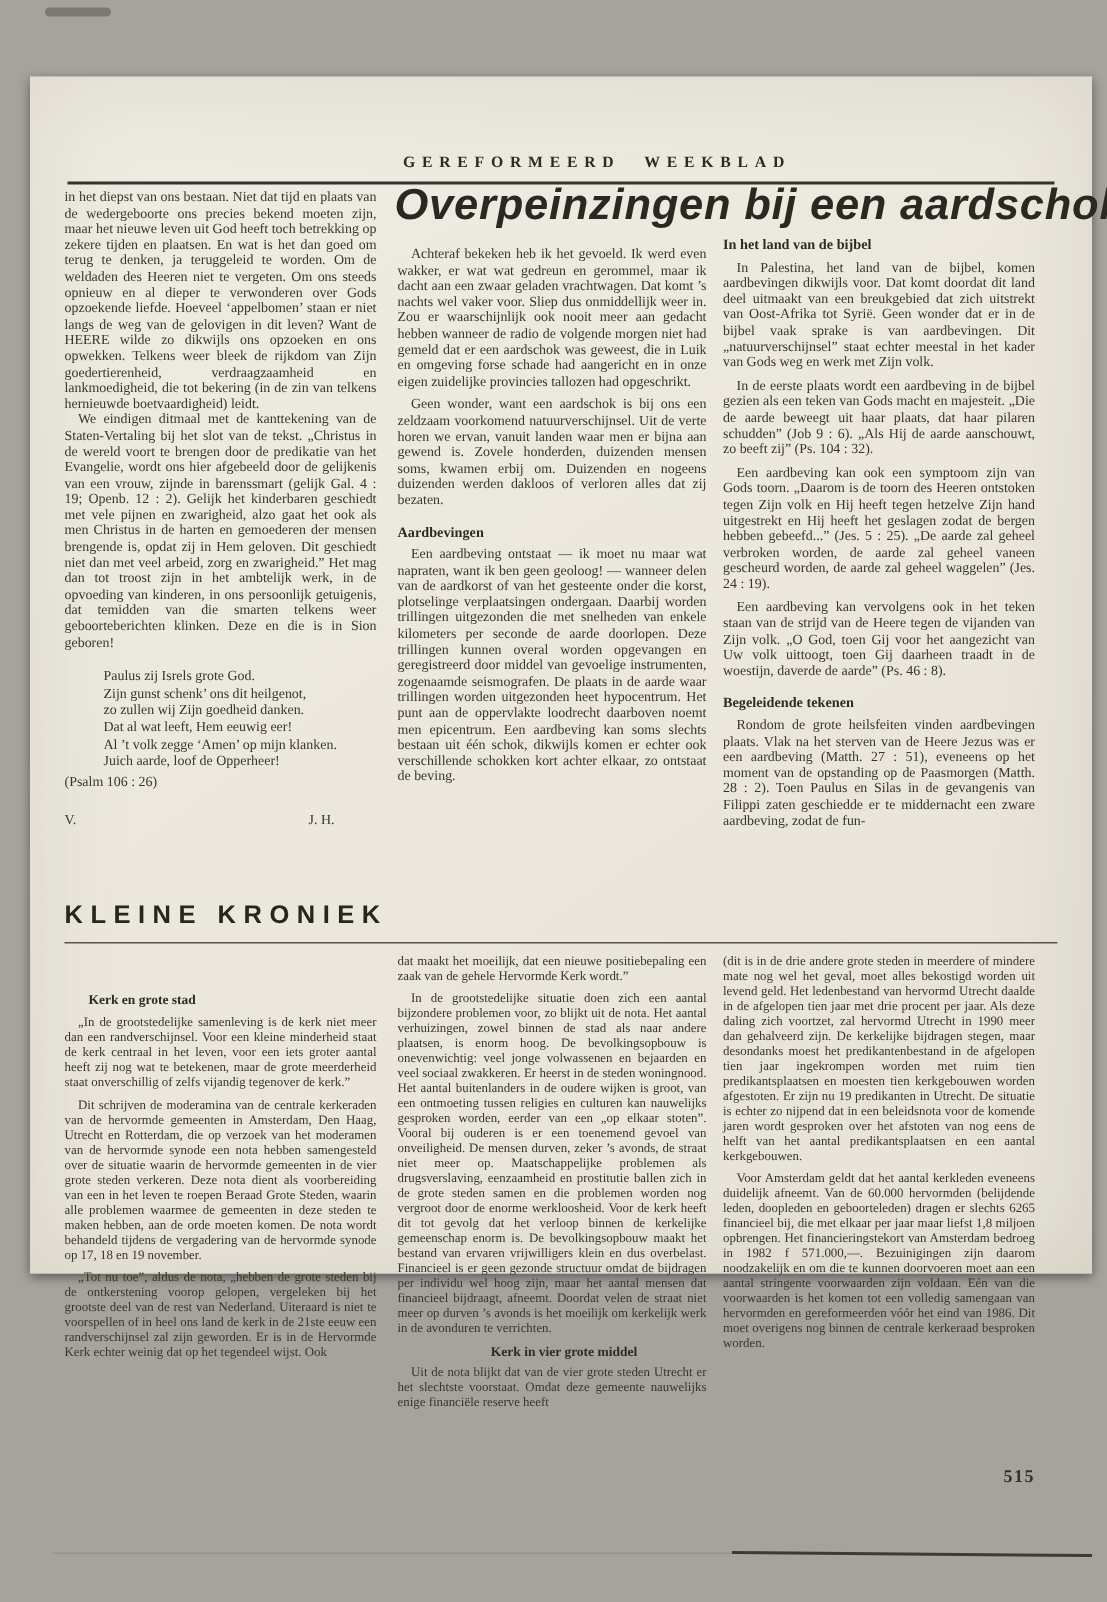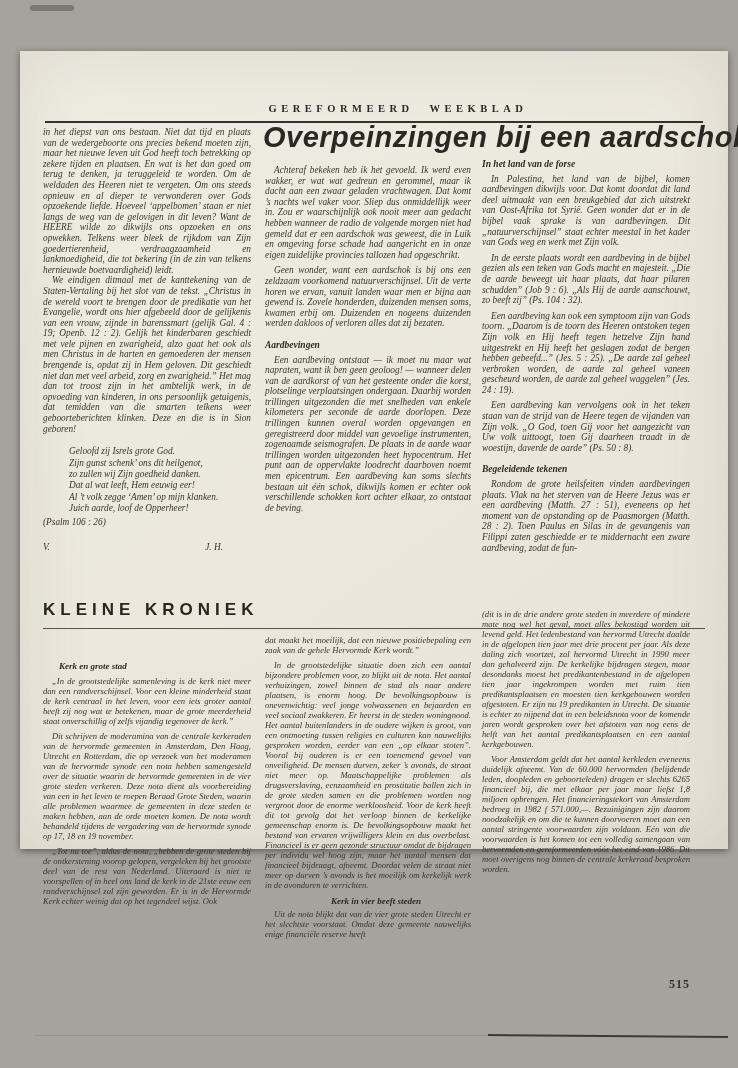--- a/index.html
+++ b/index.html
@@ -21,21 +21,21 @@
     padding-left:48px;box-sizing:border-box;
     font-size:10.5px;font-weight:bold;letter-spacing:4.5px;word-spacing:9px;
     color:#2d2a24;
   }
   .masthead-rule{position:absolute;left:25px;top:70px;width:658px;height:2px;background:#35322b;}
   .article-title{
     position:absolute;left:243px;top:70px;width:448px;
     font-family:"Liberation Sans", sans-serif;font-style:italic;font-weight:bold;
     font-size:29px;letter-spacing:.5px;color:#2b2822;white-space:nowrap;
   }
-  .col{position:absolute;color:#39352c;font-size:9.3px;line-height:10.6px;font-style:italic;}
+  .col{position:absolute;color:#39352c;font-size:9.3px;line-height:10.6px;}
   .col p{margin:0;text-align:justify;text-indent:9px;}
   .col p.noind{text-indent:0;}
   .col p.mt{margin-top:5px;}
   .col h3{margin:11px 0 4px 0;font-size:9.5px;color:#2e2b24;}
   .col h3.first{margin-top:0;}
   .col h4{margin:0 0 3px 0;font-size:9px;color:#2e2b24;padding-left:16px;}
   .c1-top{left:23px;top:76px;width:208px;}
   .c2-top{left:245px;top:114px;width:206px;}
   .c3-top{left:462px;top:108px;width:208px;}
   .poem{margin:12px 0 0 26px;line-height:11.4px;}
@@ -43,21 +43,21 @@
   .sig-row{display:flex;justify-content:space-between;margin-top:14px;padding-right:28px;}
   .section-rule{position:absolute;left:23px;top:577px;width:662px;height:1px;background:#57534b;}
   .kroniek-title{
     position:absolute;left:23px;top:549px;width:300px;white-space:nowrap;
     font-family:"Liberation Sans", sans-serif;font-weight:bold;
     font-size:17px;letter-spacing:5px;color:#29261f;
   }
   .colb{font-size:8.6px;line-height:10px;}
   .c1-bot{left:23px;top:610px;width:208px;}
   .c2-bot{left:245px;top:584px;width:206px;}
-  .c3-bot{left:462px;top:558px;width:208px;}
+  .c3-bot{left:462px;top:584px;width:208px;}
   .center{text-align:center;}
   .c2-bot h4{margin-top:6px;}
   .page-number{position:absolute;left:560px;top:926px;width:110px;text-align:right;
     font-size:12px;font-weight:bold;color:#34302a;letter-spacing:1px;}
   .page-edge-line-light{position:absolute;left:15px;top:984px;width:455px;height:1px;background:#8f8b81;opacity:.6;}
   .page-edge-line-dark{position:absolute;left:468px;top:984px;width:240px;height:2px;background:#3d3a34;transform:rotate(.5deg);}
 </style>
 </head>
 <body>
 
@@ -65,21 +65,21 @@
 
 <div class="page">
 
   <div class="masthead">GEREFORMEERD WEEKBLAD</div>
   <div class="masthead-rule"></div>
 
   <div class="col c1-top">
     <p class="noind">in het diepst van ons bestaan. Niet dat tijd en plaats van de wedergeboorte ons precies bekend moeten zijn, maar het nieuwe leven uit God heeft toch betrekking op zekere tijden en plaatsen. En wat is het dan goed om terug te denken, ja teruggeleid te worden. Om de weldaden des Heeren niet te vergeten. Om ons steeds opnieuw en al dieper te verwonderen over Gods opzoekende liefde. Hoeveel ‘appelbomen’ staan er niet langs de weg van de gelovigen in dit leven? Want de HEERE wilde zo dikwijls ons opzoeken en ons opwekken. Telkens weer bleek de rijkdom van Zijn goedertierenheid, verdraagzaamheid en lankmoedigheid, die tot bekering (in de zin van telkens hernieuwde boetvaardigheid) leidt.</p>
     <p>We eindigen ditmaal met de kanttekening van de Staten-Vertaling bij het slot van de tekst. „Christus in de wereld voort te brengen door de predikatie van het Evangelie, wordt ons hier afgebeeld door de gelijkenis van een vrouw, zijnde in barenssmart (gelijk Gal. 4 : 19; Openb. 12 : 2). Gelijk het kinderbaren geschiedt met vele pijnen en zwarigheid, alzo gaat het ook als men Christus in de harten en gemoederen der mensen brengende is, opdat zij in Hem geloven. Dit geschiedt niet dan met veel arbeid, zorg en zwarigheid.” Het mag dan tot troost zijn in het ambtelijk werk, in de opvoeding van kinderen, in ons persoonlijk getuigenis, dat temidden van die smarten telkens weer geboorteberichten klinken. Deze en die is in Sion geboren!</p>
     <div class="poem">
-      <div>Geloofd zij Isrels grote God.</div>
+      <div>Paulus zij Isrels grote God.</div>
       <div>Zijn gunst schenk’ ons dit heilgenot,</div>
       <div>zo zullen wij Zijn goedheid danken.</div>
       <div>Dat al wat leeft, Hem eeuwig eer!</div>
       <div>Al ’t volk zegge ‘Amen’ op mijn klanken.</div>
       <div>Juich aarde, loof de Opperheer!</div>
     </div>
     <div class="poem-source">(Psalm 106 : 26)</div>
     <div class="sig-row">
       <span>V.</span>
       <span>J. H.</span>
@@ -89,43 +89,43 @@
   <div class="article-title">Overpeinzingen bij een aardschok</div>
 
   <div class="col c2-top">
     <p>Achteraf bekeken heb ik het gevoeld. Ik werd even wakker, er wat wat gedreun en gerommel, maar ik dacht aan een zwaar geladen vrachtwagen. Dat komt ’s nachts wel vaker voor. Sliep dus onmiddellijk weer in. Zou er waarschijnlijk ook nooit meer aan gedacht hebben wanneer de radio de volgende morgen niet had gemeld dat er een aardschok was geweest, die in Luik en omgeving forse schade had aangericht en in onze eigen zuidelijke provincies tallozen had opgeschrikt.</p>
     <p class="mt">Geen wonder, want een aardschok is bij ons een zeldzaam voorkomend natuurverschijnsel. Uit de verte horen we ervan, vanuit landen waar men er bijna aan gewend is. Zovele honderden, duizenden mensen soms, kwamen erbij om. Duizenden en nogeens duizenden werden dakloos of verloren alles dat zij bezaten.</p>
     <h3>Aardbevingen</h3>
     <p>Een aardbeving ontstaat — ik moet nu maar wat napraten, want ik ben geen geoloog! — wanneer delen van de aardkorst of van het gesteente onder die korst, plotselinge verplaatsingen ondergaan. Daarbij worden trillingen uitgezonden die met snelheden van enkele kilometers per seconde de aarde doorlopen. Deze trillingen kunnen overal worden opgevangen en geregistreerd door middel van gevoelige instrumenten, zogenaamde seismografen. De plaats in de aarde waar trillingen worden uitgezonden heet hypocentrum. Het punt aan de oppervlakte loodrecht daarboven noemt men epicentrum. Een aardbeving kan soms slechts bestaan uit één schok, dikwijls komen er echter ook verschillende schokken kort achter elkaar, zo ontstaat de beving.</p>
   </div>
 
   <div class="col c3-top">
-    <h3 class="first">In het land van de forse</h3>
+    <h3 class="first">In het land van de bijbel</h3>
     <p>In Palestina, het land van de bijbel, komen aardbevingen dikwijls voor. Dat komt doordat dit land deel uitmaakt van een breukgebied dat zich uitstrekt van Oost-Afrika tot Syrië. Geen wonder dat er in de bijbel vaak sprake is van aardbevingen. Dit „natuurverschijnsel” staat echter meestal in het kader van Gods weg en werk met Zijn volk.</p>
     <p class="mt">In de eerste plaats wordt een aardbeving in de bijbel gezien als een teken van Gods macht en majesteit. „Die de aarde beweegt uit haar plaats, dat haar pilaren schudden” (Job 9 : 6). „Als Hij de aarde aanschouwt, zo beeft zij” (Ps. 104 : 32).</p>
     <p class="mt">Een aardbeving kan ook een symptoom zijn van Gods toorn. „Daarom is de toorn des Heeren ontstoken tegen Zijn volk en Hij heeft tegen hetzelve Zijn hand uitgestrekt en Hij heeft het geslagen zodat de bergen hebben gebeefd...” (Jes. 5 : 25). „De aarde zal geheel verbroken worden, de aarde zal geheel vaneen gescheurd worden, de aarde zal geheel waggelen” (Jes. 24 : 19).</p>
-    <p class="mt">Een aardbeving kan vervolgens ook in het teken staan van de strijd van de Heere tegen de vijanden van Zijn volk. „O God, toen Gij voor het aangezicht van Uw volk uittoogt, toen Gij daarheen traadt in de woestijn, daverde de aarde” (Ps. 50 : 8).</p>
+    <p class="mt">Een aardbeving kan vervolgens ook in het teken staan van de strijd van de Heere tegen de vijanden van Zijn volk. „O God, toen Gij voor het aangezicht van Uw volk uittoogt, toen Gij daarheen traadt in de woestijn, daverde de aarde” (Ps. 46 : 8).</p>
     <h3>Begeleidende tekenen</h3>
     <p>Rondom de grote heilsfeiten vinden aardbevingen plaats. Vlak na het sterven van de Heere Jezus was er een aardbeving (Matth. 27 : 51), eveneens op het moment van de opstanding op de Paasmorgen (Matth. 28 : 2). Toen Paulus en Silas in de gevangenis van Filippi zaten geschiedde er te middernacht een zware aardbeving, zodat de fun-</p>
   </div>
 
   <div class="section-rule"></div>
   <div class="kroniek-title">KLEINE KRONIEK</div>
 
   <div class="col colb c1-bot">
     <h4>Kerk en grote stad</h4>
     <p class="mt">„In de grootstedelijke samenleving is de kerk niet meer dan een randverschijnsel. Voor een kleine minderheid staat de kerk centraal in het leven, voor een iets groter aantal heeft zij nog wat te betekenen, maar de grote meerderheid staat onverschillig of zelfs vijandig tegenover de kerk.”</p>
     <p class="mt">Dit schrijven de moderamina van de centrale kerkeraden van de hervormde gemeenten in Amsterdam, Den Haag, Utrecht en Rotterdam, die op verzoek van het moderamen van de hervormde synode een nota hebben samengesteld over de situatie waarin de hervormde gemeenten in de vier grote steden verkeren. Deze nota dient als voorbereiding van een in het leven te roepen Beraad Grote Steden, waarin alle problemen waarmee de gemeenten in deze steden te maken hebben, aan de orde moeten komen. De nota wordt behandeld tijdens de vergadering van de hervormde synode op 17, 18 en 19 november.</p>
     <p class="mt">„Tot nu toe”, aldus de nota, „hebben de grote steden bij de ontkerstening voorop gelopen, vergeleken bij het grootste deel van de rest van Nederland. Uiteraard is niet te voorspellen of in heel ons land de kerk in de 21ste eeuw een randverschijnsel zal zijn geworden. Er is in de Hervormde Kerk echter weinig dat op het tegendeel wijst. Ook</p>
   </div>
 
   <div class="col colb c2-bot">
     <p class="noind">dat maakt het moeilijk, dat een nieuwe positiebepaling een zaak van de gehele Hervormde Kerk wordt.”</p>
     <p class="mt">In de grootstedelijke situatie doen zich een aantal bijzondere problemen voor, zo blijkt uit de nota. Het aantal verhuizingen, zowel binnen de stad als naar andere plaatsen, is enorm hoog. De bevolkingsopbouw is onevenwichtig: veel jonge volwassenen en bejaarden en veel sociaal zwakkeren. Er heerst in de steden woningnood. Het aantal buitenlanders in de oudere wijken is groot, van een ontmoeting tussen religies en culturen kan nauwelijks gesproken worden, eerder van een „op elkaar stoten”. Vooral bij ouderen is er een toenemend gevoel van onveiligheid. De mensen durven, zeker ’s avonds, de straat niet meer op. Maatschappelijke problemen als drugsverslaving, eenzaamheid en prostitutie ballen zich in de grote steden samen en die problemen worden nog vergroot door de enorme werkloosheid. Voor de kerk heeft dit tot gevolg dat het verloop binnen de kerkelijke gemeenschap enorm is. De bevolkingsopbouw maakt het bestand van ervaren vrijwilligers klein en dus overbelast. Financieel is er geen gezonde structuur omdat de bijdragen per individu wel hoog zijn, maar het aantal mensen dat financieel bijdraagt, afneemt. Doordat velen de straat niet meer op durven ’s avonds is het moeilijk om kerkelijk werk in de avonduren te verrichten.</p>
-    <h4 class="center">Kerk in vier beeft steden</h4>
+    <h4 class="center">Kerk in vier grote middel</h4>
     <p>Uit de nota blijkt dat van de vier grote steden Utrecht er het slechtste voorstaat. Omdat deze gemeente nauwelijks enige financiële reserve heeft</p>
   </div>
 
   <div class="col colb c3-bot">
     <p class="noind">(dit is in de drie andere grote steden in meerdere of mindere mate nog wel het geval, moet alles bekostigd worden uit levend geld. Het ledenbestand van hervormd Utrecht daalde in de afgelopen tien jaar met drie procent per jaar. Als deze daling zich voortzet, zal hervormd Utrecht in 1990 meer dan gehalveerd zijn. De kerkelijke bijdragen stegen, maar desondanks moest het predikantenbestand in de afgelopen tien jaar ingekrompen worden met ruim tien predikantsplaatsen en moesten tien kerkgebouwen worden afgestoten. Er zijn nu 19 predikanten in Utrecht. De situatie is echter zo nijpend dat in een beleidsnota voor de komende jaren wordt gesproken over het afstoten van nog eens de helft van het aantal predikantsplaatsen en een aantal kerkgebouwen.</p>
     <p class="mt">Voor Amsterdam geldt dat het aantal kerkleden eveneens duidelijk afneemt. Van de 60.000 hervormden (belijdende leden, doopleden en geboorteleden) dragen er slechts 6265 financieel bij, die met elkaar per jaar maar liefst 1,8 miljoen opbrengen. Het financieringstekort van Amsterdam bedroeg in 1982 f 571.000,—. Bezuinigingen zijn daarom noodzakelijk en om die te kunnen doorvoeren moet aan een aantal stringente voorwaarden zijn voldaan. Eén van die voorwaarden is het komen tot een volledig samengaan van hervormden en gereformeerden vóór het eind van 1986. Dit moet overigens nog binnen de centrale kerkeraad besproken worden.</p>
   </div>
 
   <div class="page-number">515</div>
 

